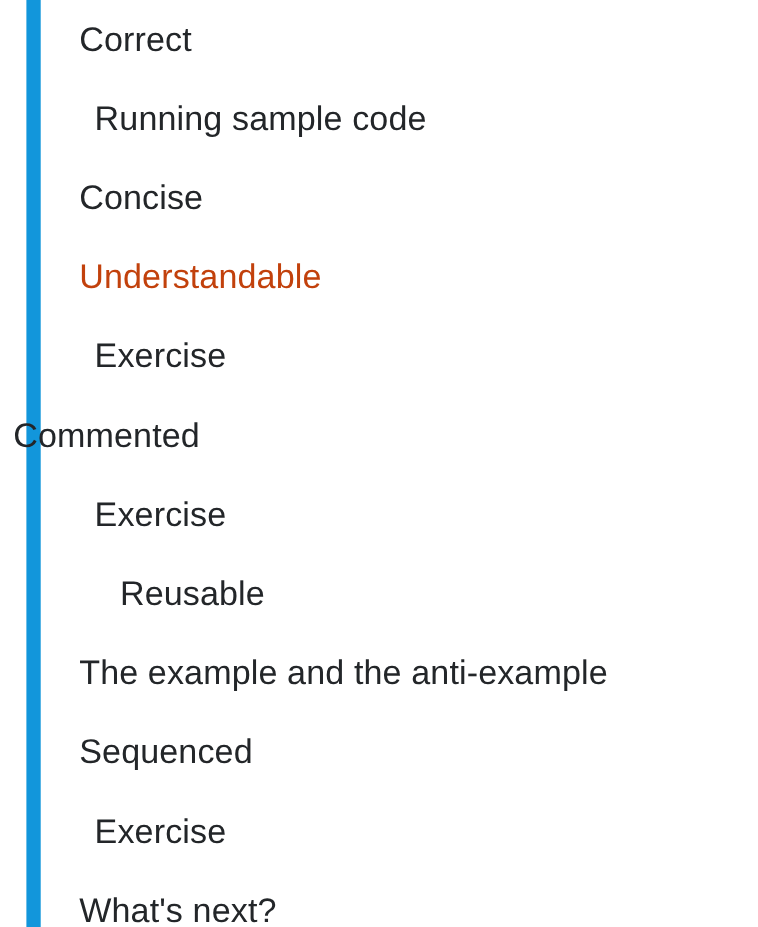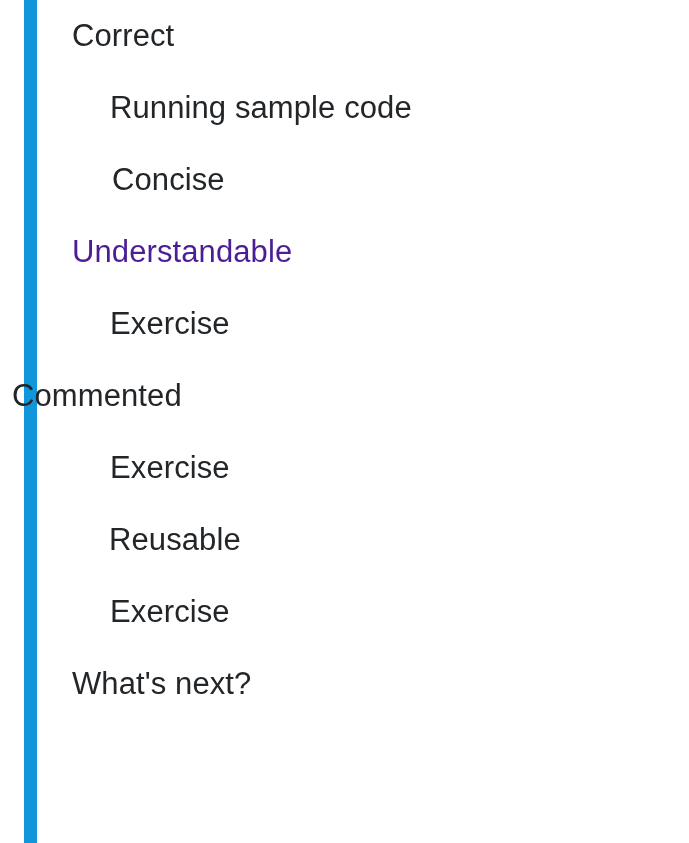--- a/index.html
+++ b/index.html
@@ -52,59 +52,65 @@
     font-weight: 400;
   }
 
   
   .toc-item.depth-1 {
     padding-left: 72px;
   }
 
   
   .toc-item.depth-2 {
-    padding-left: 110px;
+    padding-left: 86px;
   }
 
   .toc-label {
     display: inline;
   }
 </style>
 </head>
 <body>
 
 <div id="toc-root" style="background: rgb(255, 255, 255);">
 
   <div id="toc-rail" style="background: rgb(18, 150, 219);"></div>
 
   <ul id="toc-list">
     <li class="toc-item depth-1" style="color: rgb(35, 38, 41);">
       <span class="toc-label">Correct</span>
     </li>
     <li class="toc-item depth-2" style="color: rgb(35, 38, 41);">
       <span class="toc-label">Running sample code</span>
     </li>
-    <li class="toc-item depth-1" style="color: rgb(35, 38, 41); margin-left: 40px;">
+    <li class="toc-item depth-1" style="color: rgb(35, 38, 41);">
       <span class="toc-label">Concise</span>
     </li>
-    <li class="toc-item depth-1" style="color: #4c1d95;">
+    <li class="toc-item depth-1" style="color: #c2410c;">
       <span class="toc-label">Understandable</span>
     </li>
     <li class="toc-item depth-2" style="color: rgb(35, 38, 41);">
       <span class="toc-label">Exercise</span>
     </li>
     <li class="toc-item depth-1" style="color: rgb(35, 38, 41); padding-left: 12px;">
       <span class="toc-label">Commented</span>
     </li>
     <li class="toc-item depth-2" style="color: rgb(35, 38, 41);">
       <span class="toc-label">Exercise</span>
     </li>
     <li class="toc-item depth-1" style="color: rgb(35, 38, 41); margin-left: 37px;">
       <span class="toc-label">Reusable</span>
     </li>
+    <li class="toc-item depth-1" style="color: rgb(35, 38, 41);">
+      <span class="toc-label">The example and the anti-example</span>
+    </li>
+    <li class="toc-item depth-1" style="color: rgb(35, 38, 41);">
+      <span class="toc-label">Sequenced</span>
+    </li>
     <li class="toc-item depth-2" style="color: rgb(35, 38, 41);">
       <span class="toc-label">Exercise</span>
     </li>
     <li class="toc-item depth-1" style="color: rgb(35, 38, 41);">
       <span class="toc-label">What's next?</span>
     </li>
   </ul>
 
 </div>
 

